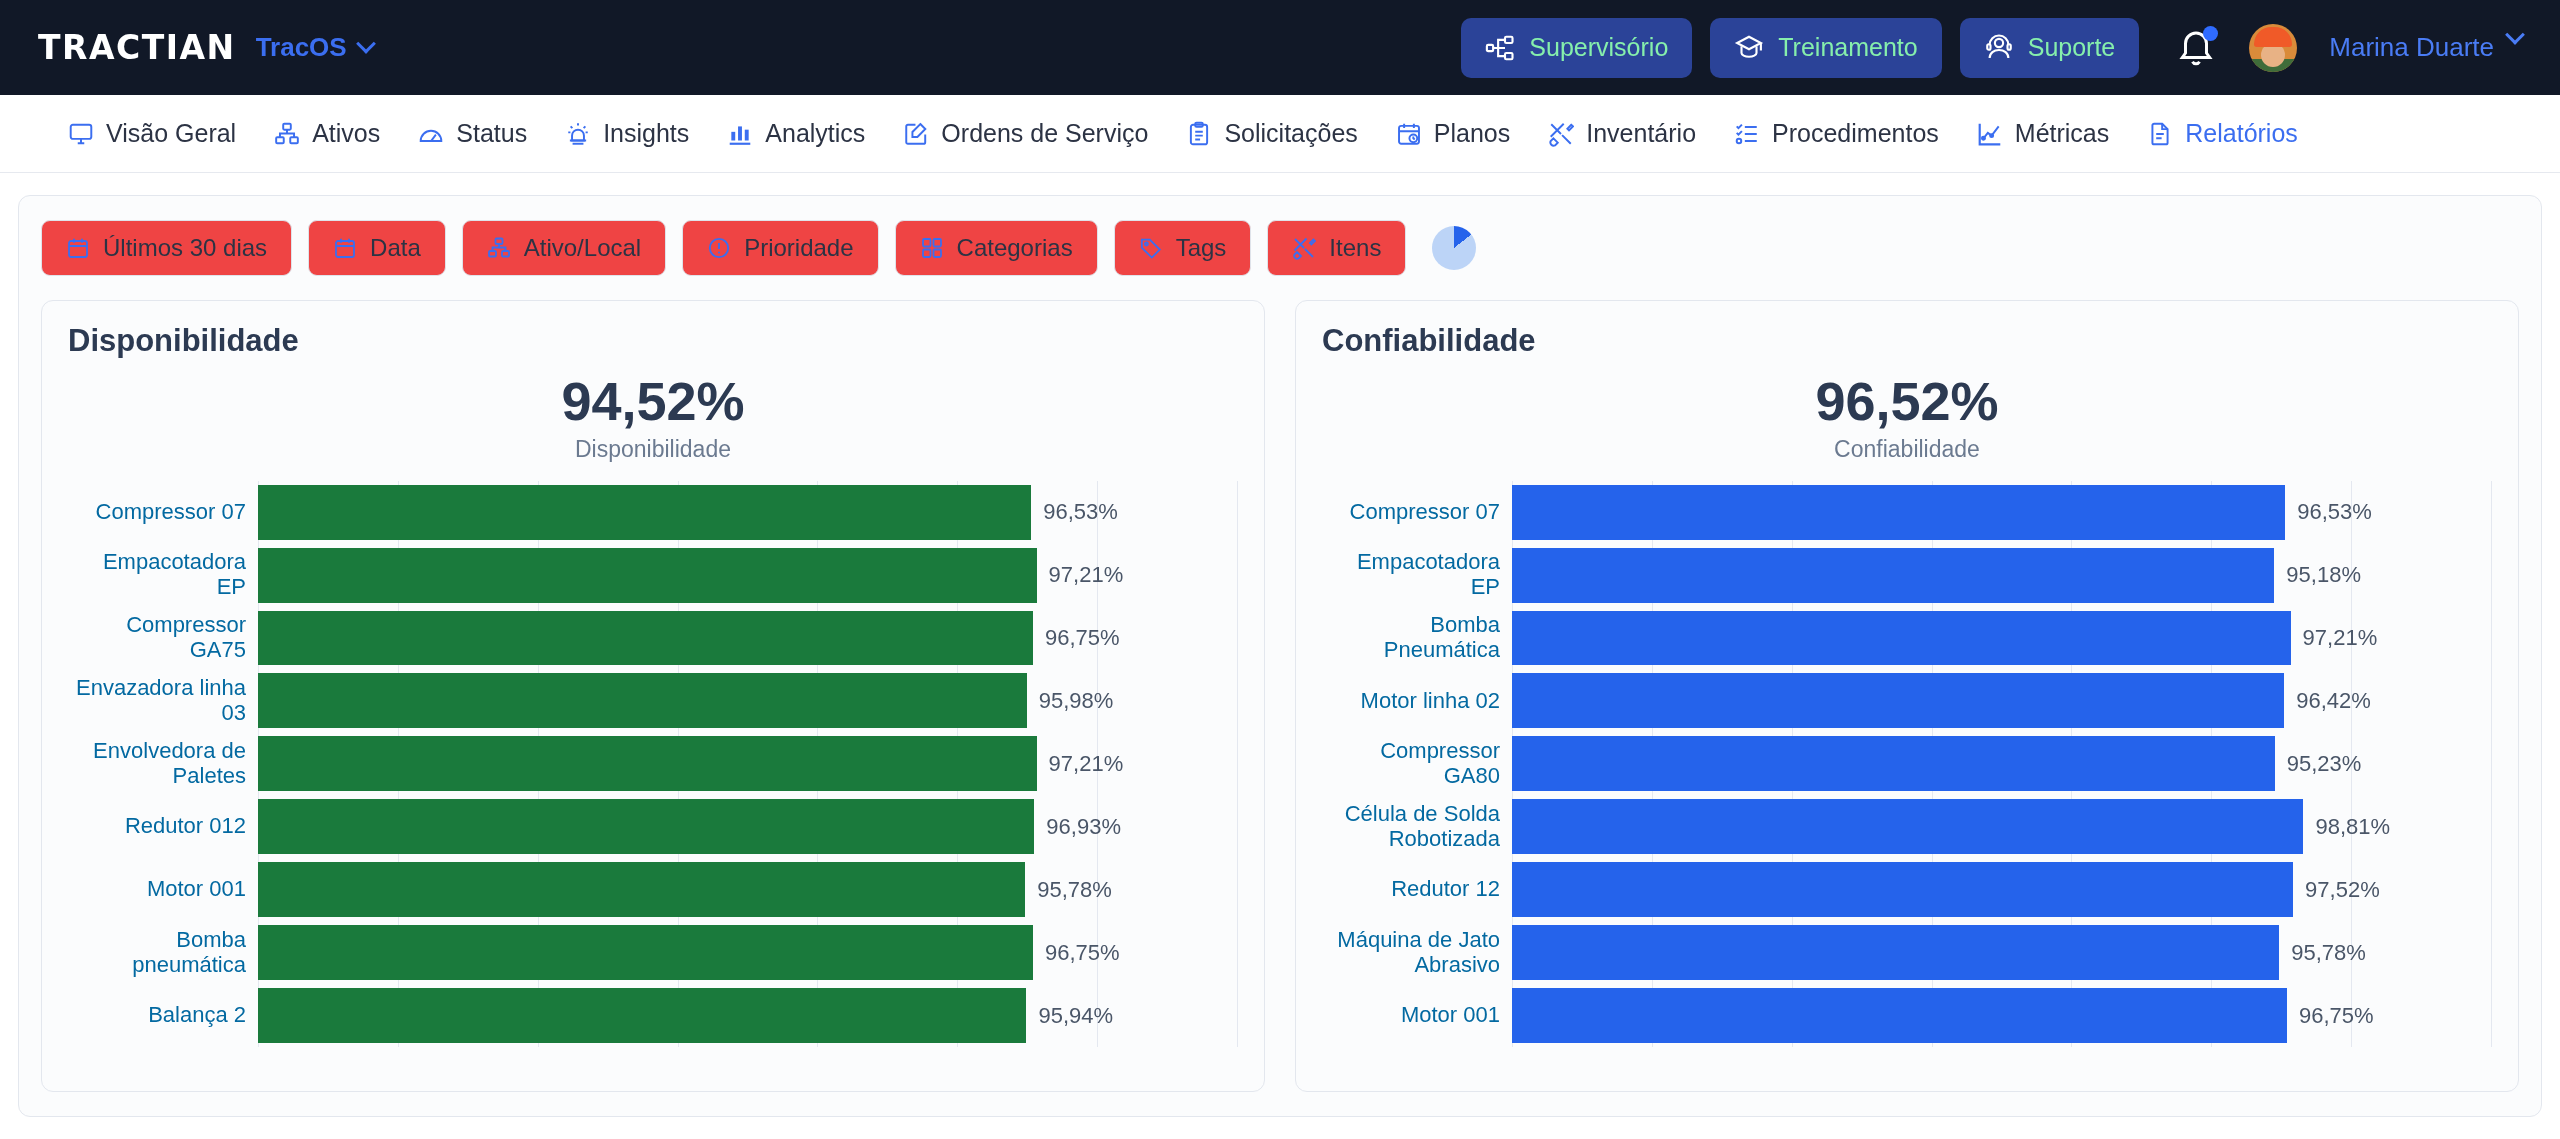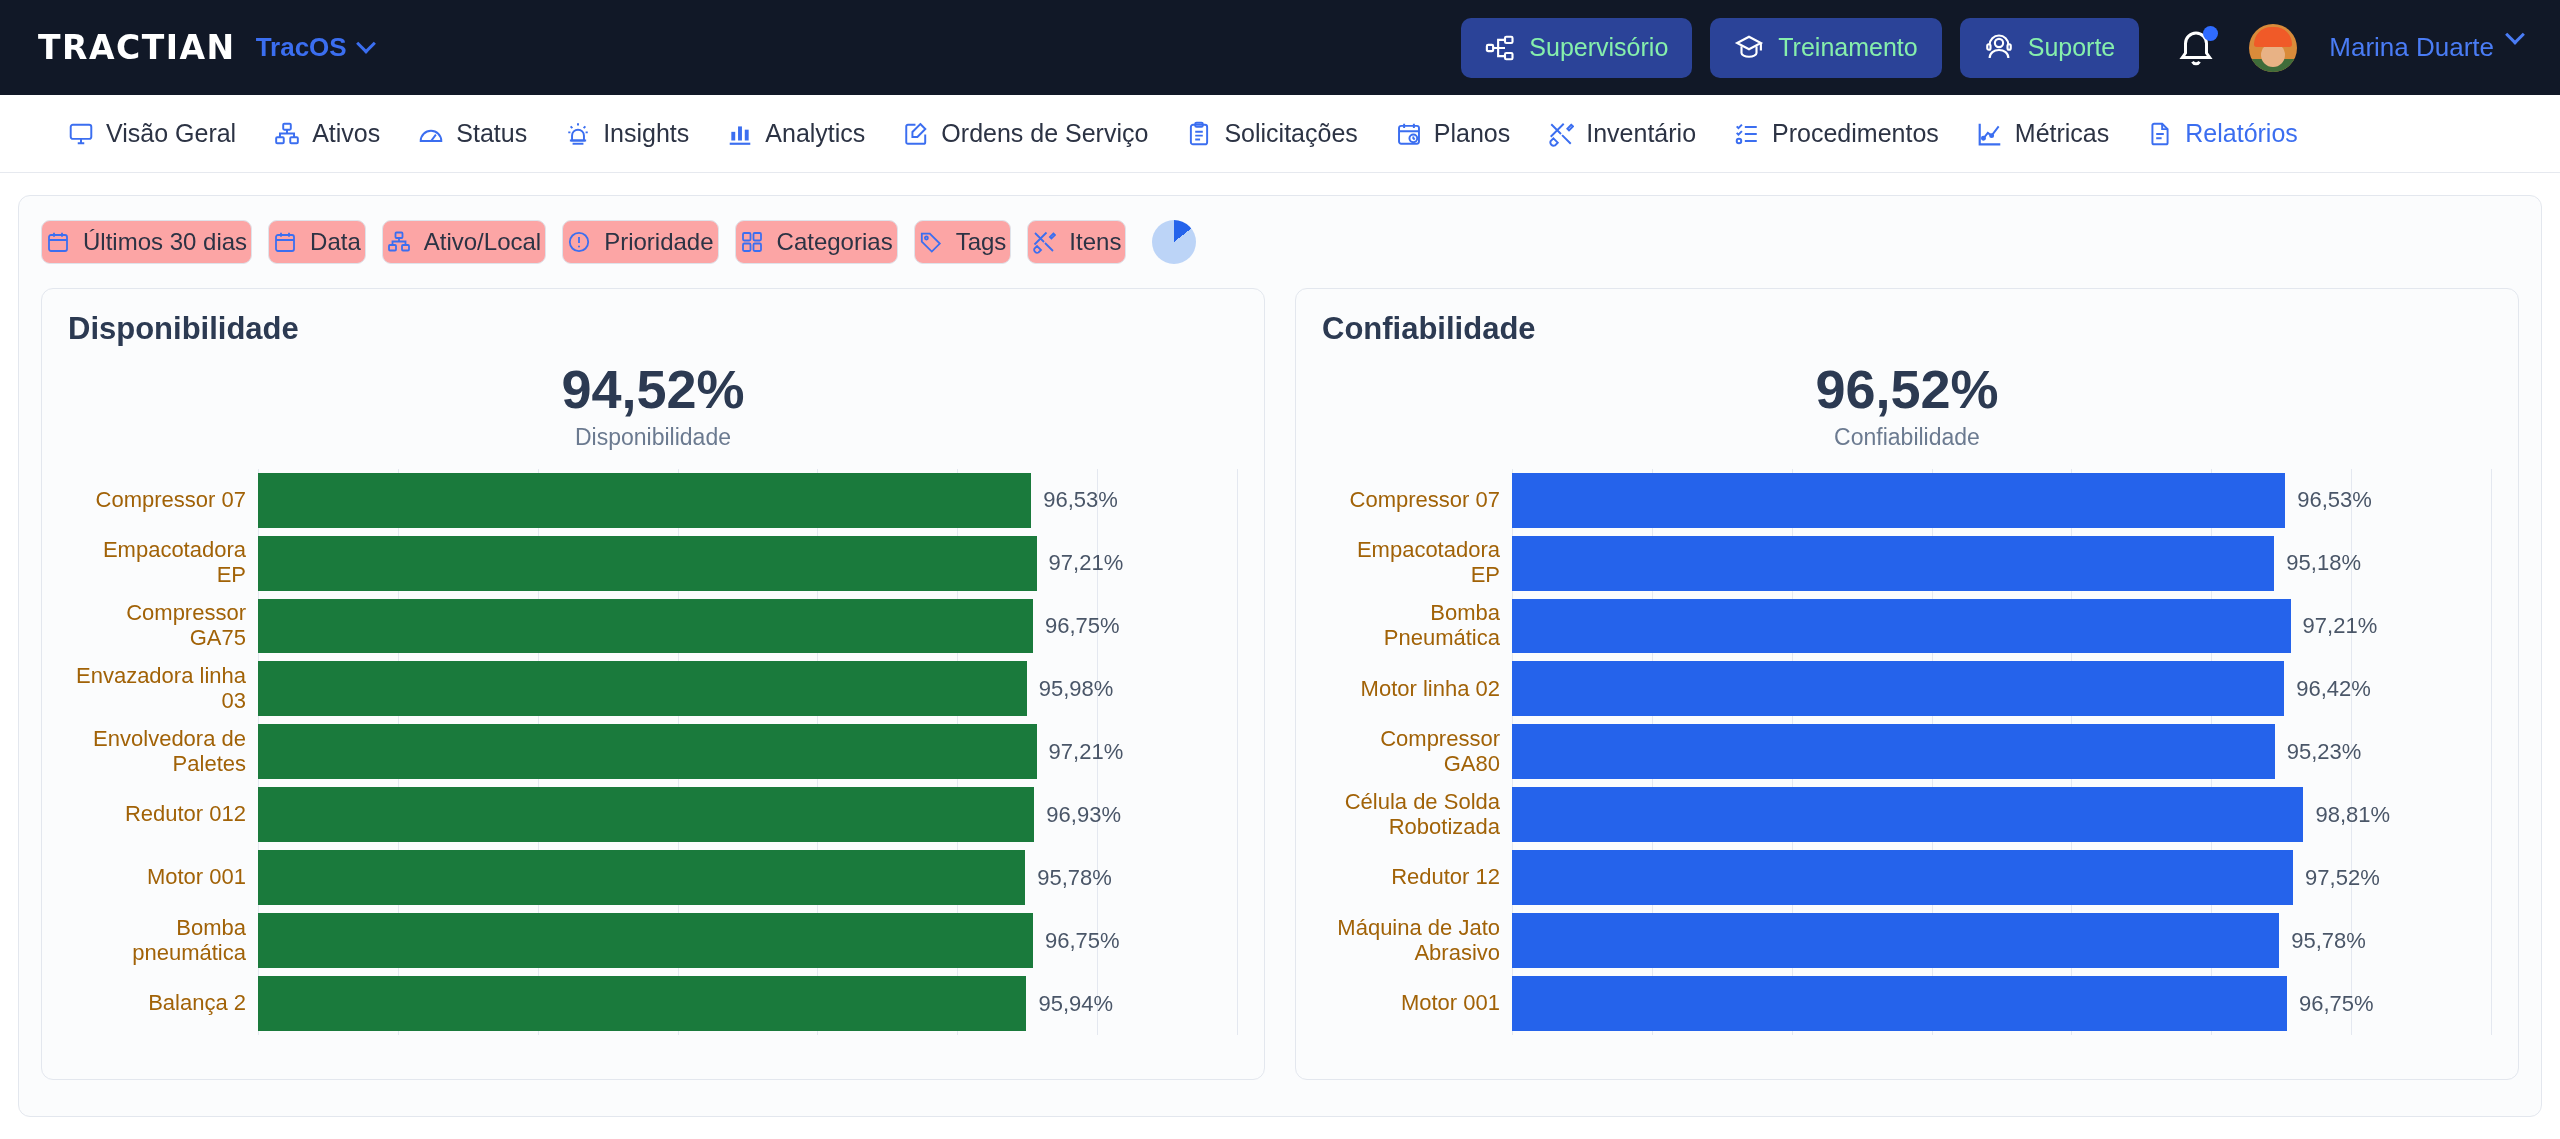--- a/index.html
+++ b/index.html
@@ -146,23 +146,23 @@
   
   .filters {
     display: flex;
     align-items: center;
     gap: 16px;
     margin-bottom: 24px;
   }
   .filter-btn {
     border: 1px solid #dfe3ea;
     border-radius: 9px;
-    background: #fca5a5;
-    height: 44px;
-    padding: 0 4px;
+    background: #ef4444;
+    height: 56px;
+    padding: 0 24px;
     display: flex;
     align-items: center;
     gap: 13px;
     font-size: 24px;
     color: #2c3344;
     cursor: pointer;
     white-space: nowrap;
   }
   .filter-btn svg { display:block; flex:none; }
   .pie-ind {
@@ -225,21 +225,21 @@
     justify-content: space-between;
     padding: 0 12px 26px 0;
   }
   .axis-label {
     flex: 1;
     display: flex;
     align-items: center;
     justify-content: flex-end;
     text-align: right;
     font-size: 22px;
-    color: #a16207;
+    color: #0369a1;
     line-height: 1.12;
   }
   .bars-area {
     flex: 1;
     position: relative;
     padding-bottom: 26px;
     min-width: 0;
   }
   .gridlines {
     position: absolute;

